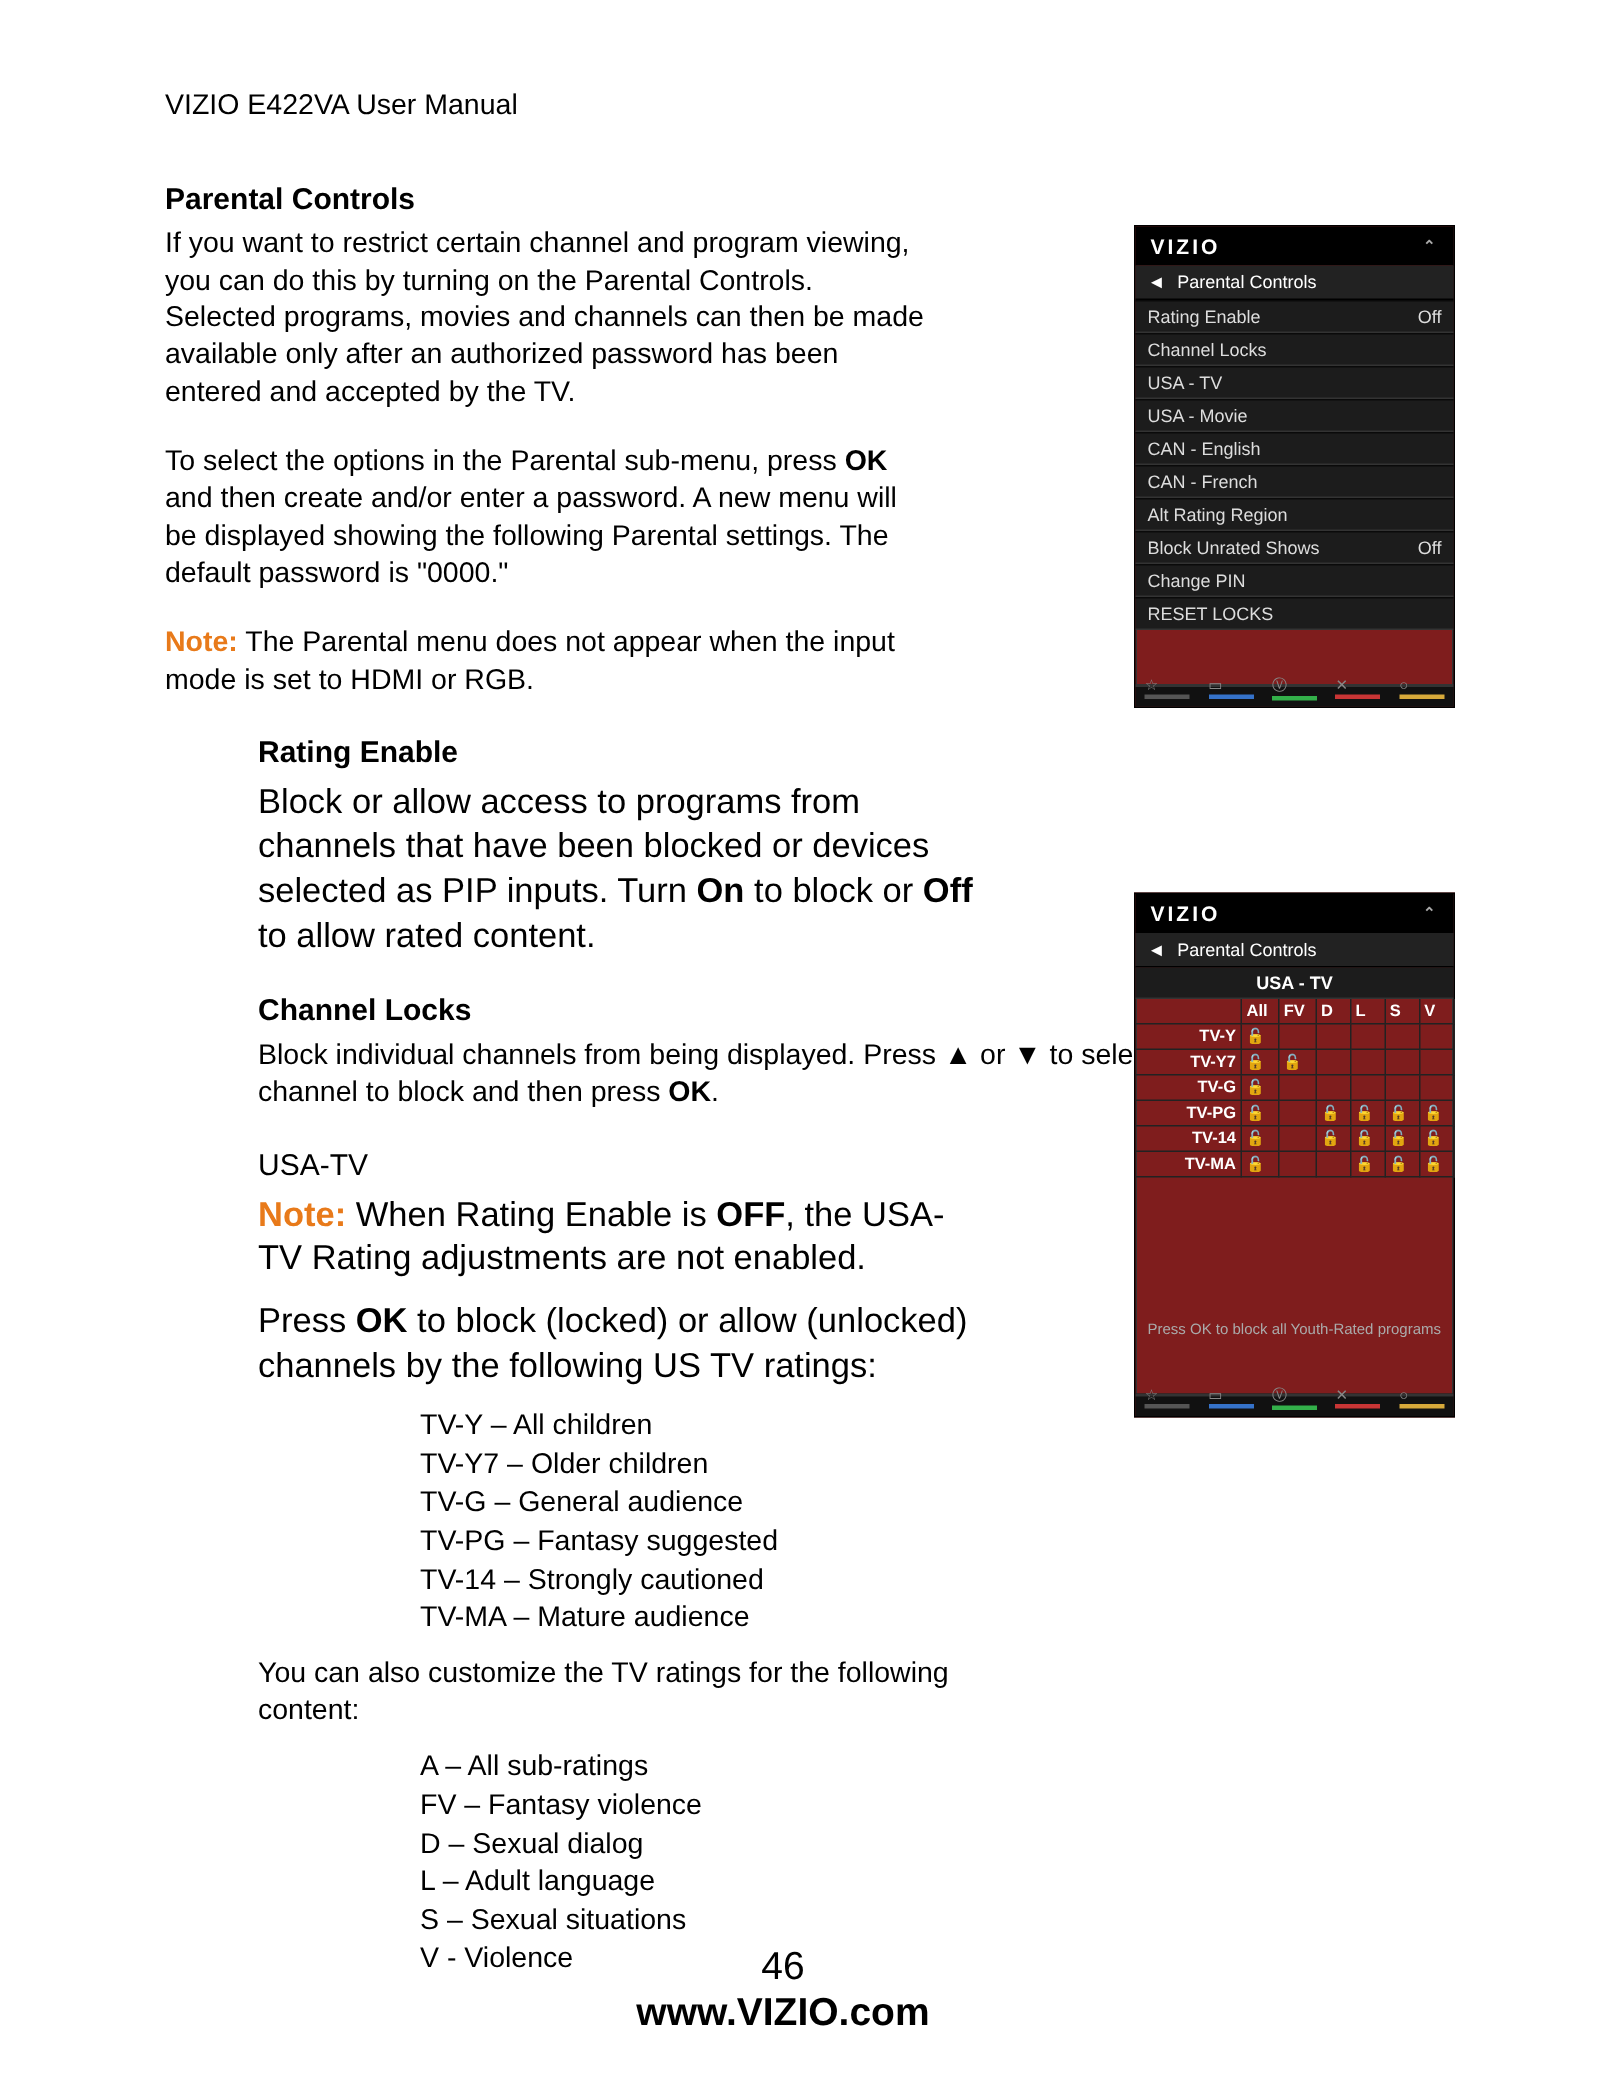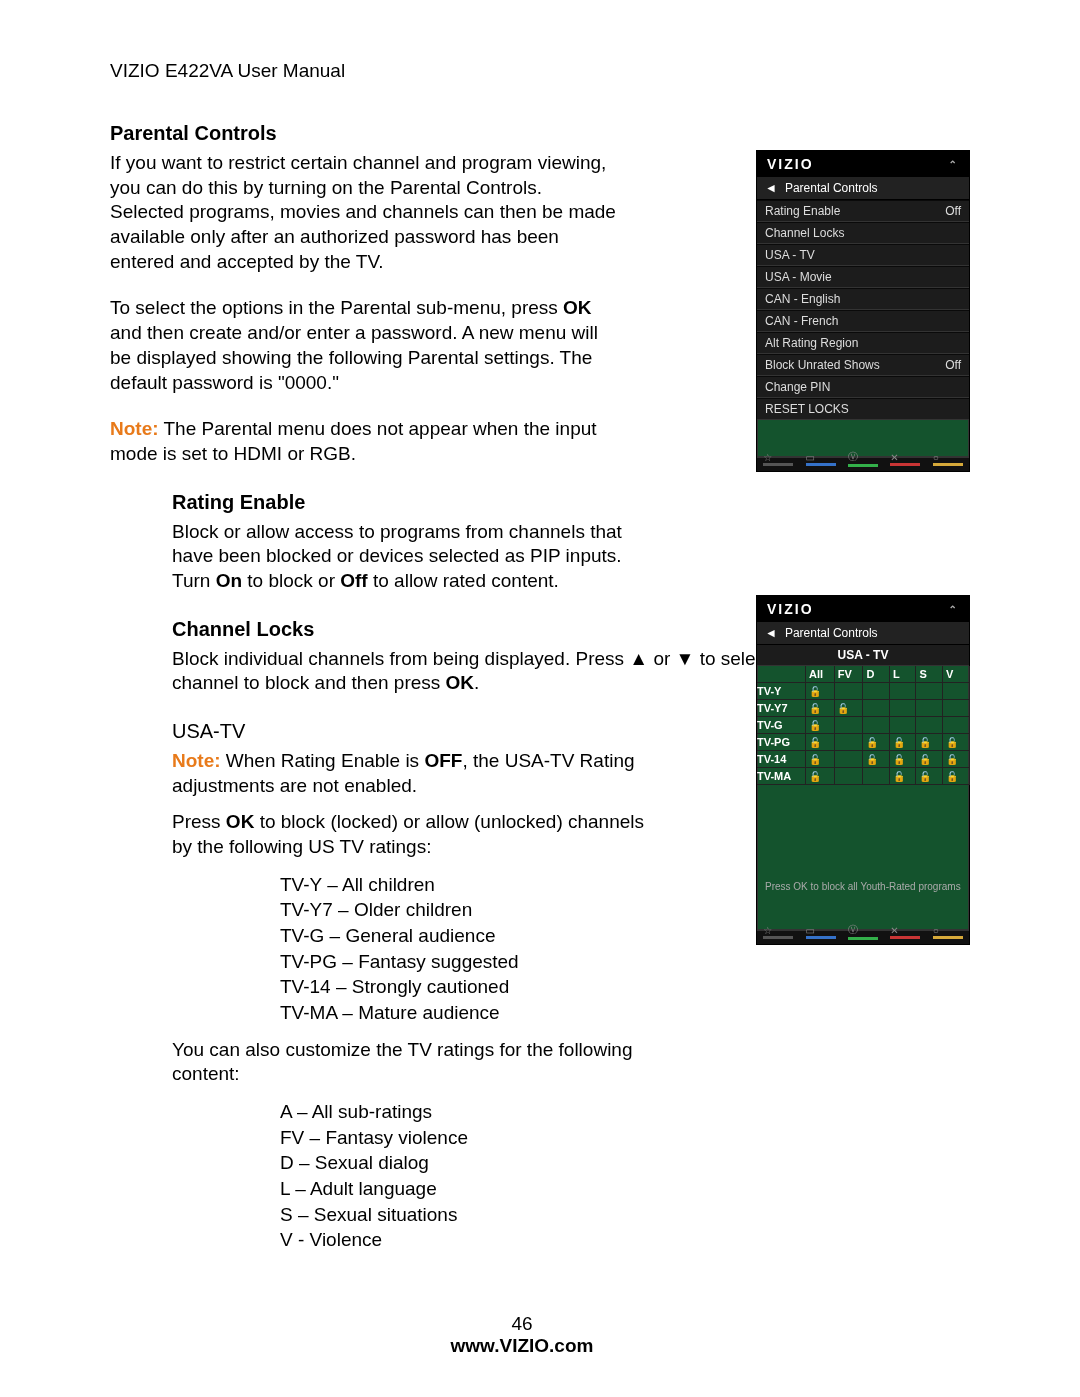--- a/index.html
+++ b/index.html
@@ -42,47 +42,47 @@
     margin: 0 0 22px 0;
     max-width: 510px;
   }
   .para-indent {
     font-size: 19px;
     line-height: 1.3;
     margin: 0 0 12px 62px;
     max-width: 680px;
   }
   .para-short {
-    font-size: 19px;
+    font-size: 23px;
     line-height: 1.3;
     margin: 0 0 12px 62px;
     max-width: 480px;
   }
   .note-word { color: #E87A1A; font-weight: bold; }
   .bold { font-weight: bold; }
   .list {
     font-size: 19px;
     line-height: 1.35;
     margin: 0 0 12px 170px;
   }
   .footer {
     position: absolute;
     bottom: 40px;
     left: 0;
     width: 1044px;
     text-align: center;
-    font-size: 19px;
+    font-size: 26px;
   }
   .footer-url { font-weight: bold; }
 
   
   .osd {
     position: absolute;
     width: 212px;
-    background: #14532d;
+    background: #7f1d1d;
     border: 1px solid #000;
     font-family: Arial, sans-serif;
     color: #ddd;
     font-size: 12px;
     box-shadow: 0 0 0 1px #333 inset;
   }
   .osd1 { top: 150px; right: 110px; height: 320px; }
   .osd2 { top: 595px; right: 110px; height: 348px; }
   .osd-title {
     background: #000;
@@ -130,25 +130,25 @@
   }
   .osd-grid-row { display:table-row; }
   .osd-grid-row > span {
     display:table-cell;
     padding:2px 3px;
     text-align:left;
     border-bottom:1px solid #222;
     border-right:1px solid #222;
   }
   .osd-grid-row > span.row-label {
-    text-align:left;
+    text-align:right;
     font-weight:bold;
     color:#fff;
     width:45px;
-    padding-left:0;
+    padding-left:22px;
   }
   .osd-grid-row.head > span {
     color:#fff;
     font-weight:bold;
   }
   .osd-hint {
     font-size:10px;
     color:#aaa;
     padding:6px 8px;
   }

